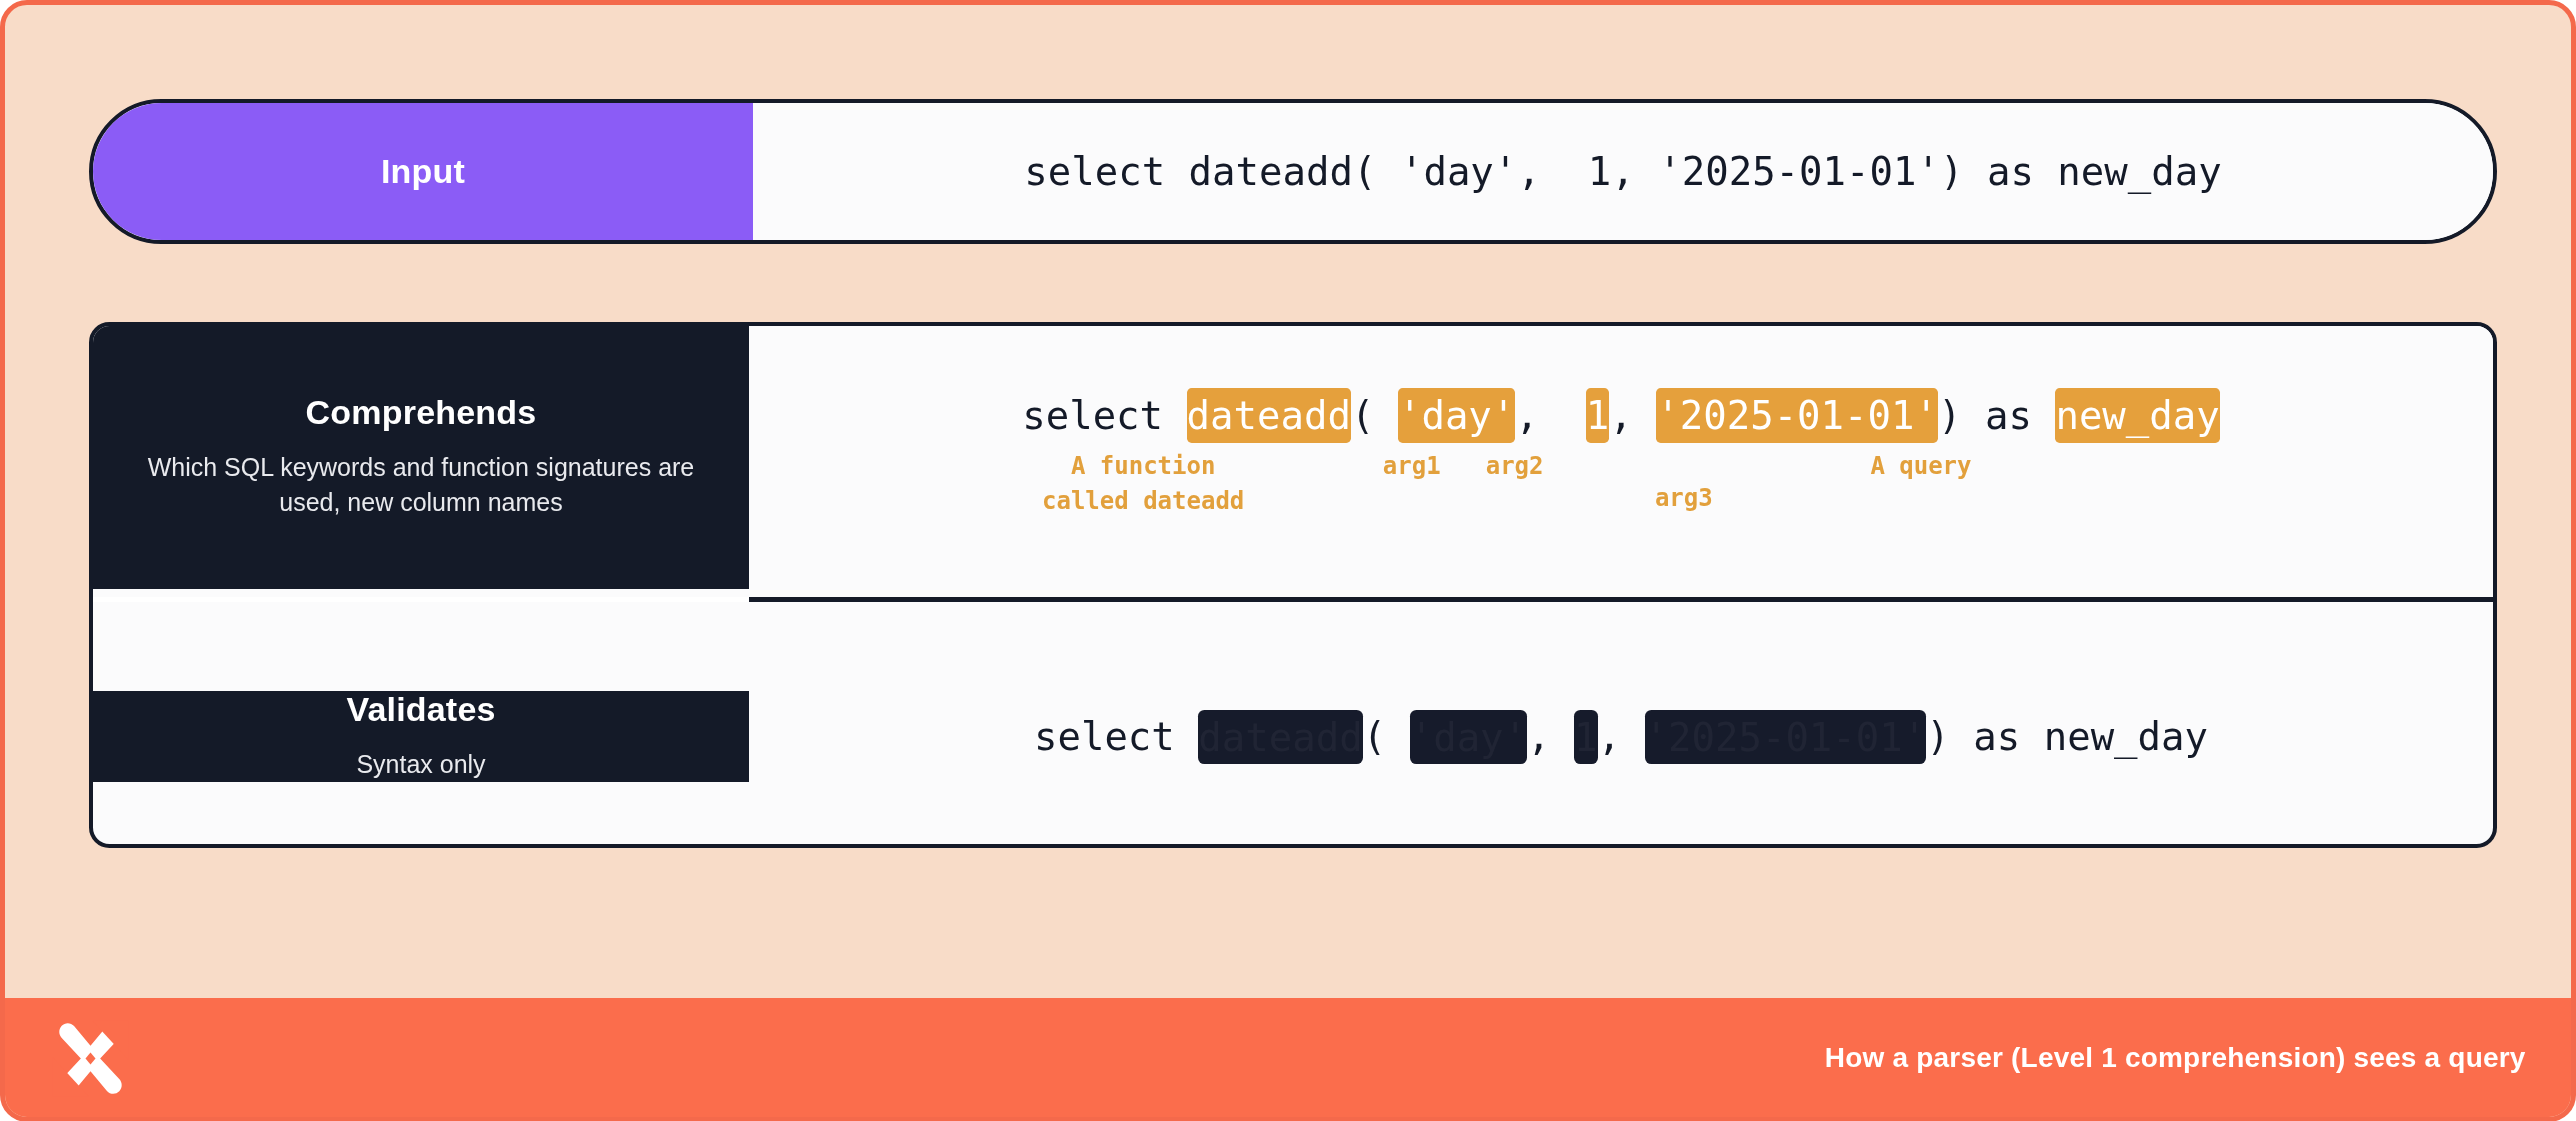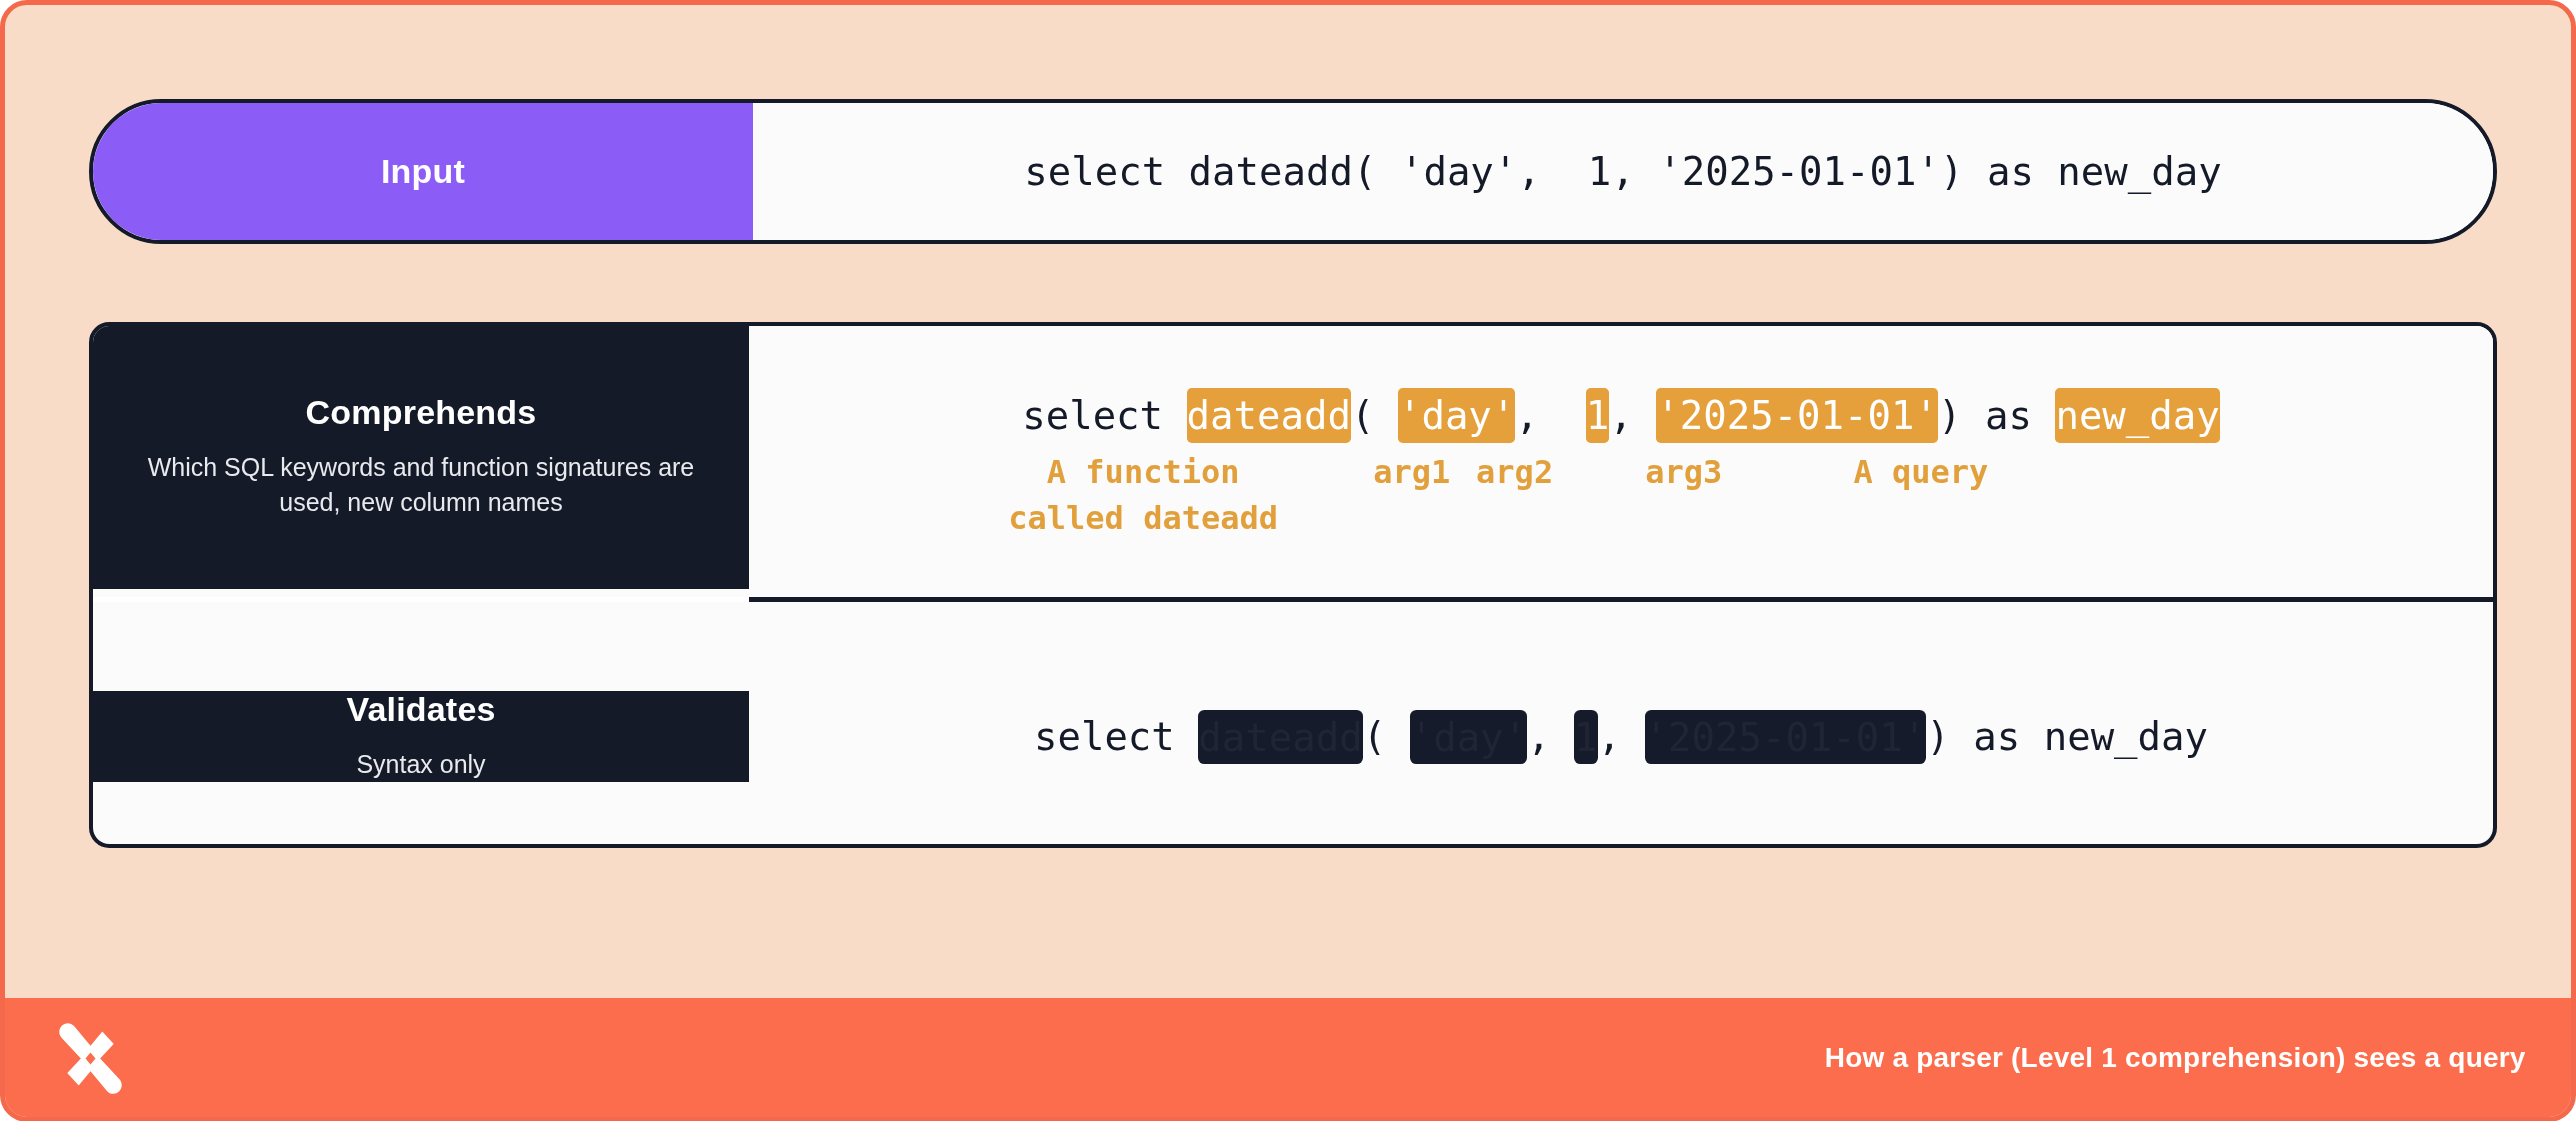--- a/index.html
+++ b/index.html
@@ -164,21 +164,21 @@
   
   .annots {
     position: relative;
     width: 100%;
     height: 102px;
     margin-top: 11px;
   }
   .annot {
     position: absolute;
     font-family: "DejaVu Sans Mono", monospace;
-    font-size: 32px;
+    font-size: 24px;
     font-weight: 700;
     color: #E2A03C;
     text-align: center;
     line-height: 1.44;
     white-space: pre-line;
     transform: translateX(-50%);
   }
 
   
   .validate-wrap {
@@ -245,21 +245,21 @@
         <div class="row-sub">Which SQL keywords and function signatures are used, new column names</div>
       </div>
       <div class="code-col">
         <div class="code-stack">
           <div class="code-line" id="comprehends-code"><span>select </span><span class="hl">dateadd</span><span>( </span><span class="hl">'day'</span><span>,  </span><span class="hl">1</span><span>, </span><span class="hl">'2025-01-01'</span><span>) as </span><span class="hl">new_day</span></div>
           <div class="annots" id="comprehends-annots">
               <div class="annot" style="left: 22.6%;">A function
 called dateadd</div>
               <div class="annot" style="left: 38%;">arg1</div>
               <div class="annot" style="left: 43.9%;">arg2</div>
-              <div class="annot" style="left: 53.6%;">arg3</div>
+              <div class="annot" style="left: 53.6%; margin-top: 32px;">arg3</div>
               <div class="annot" style="left: 67.2%;">A query</div>
             </div>
         </div>
       </div>
     </div>
 
     <div class="divider-row">
       <div class="gap-left"></div>
       <div class="line-right"></div>
     </div>

